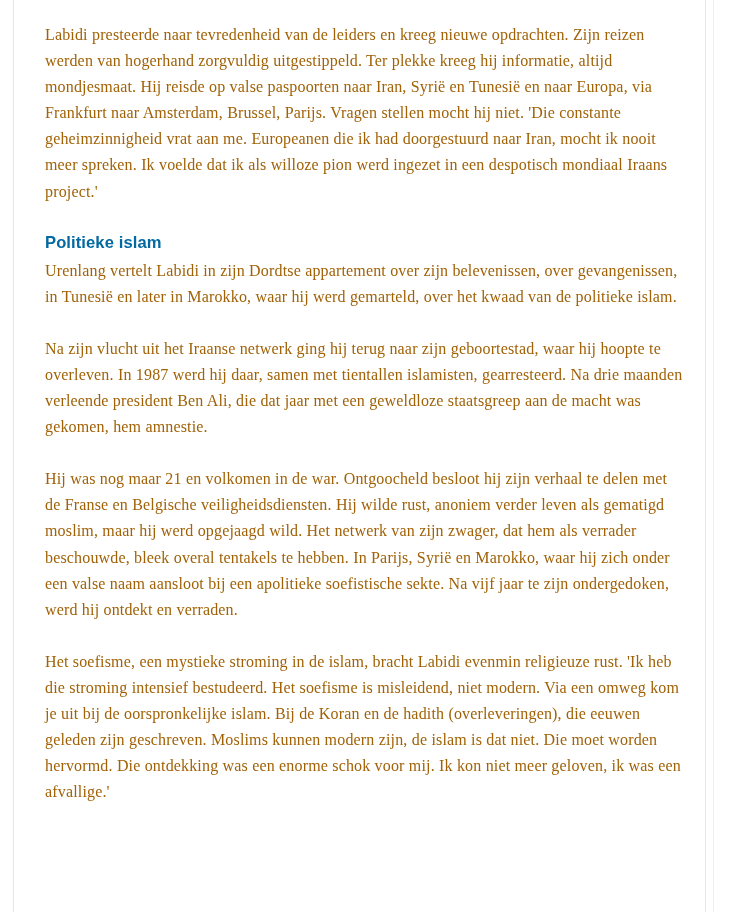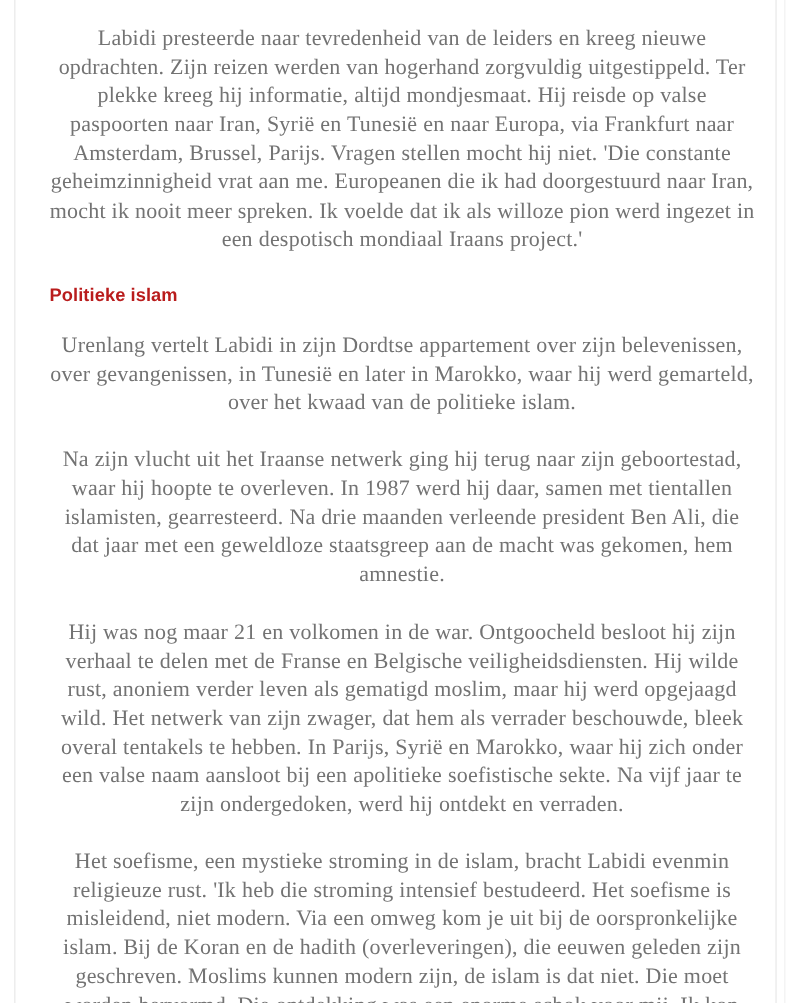--- a/index.html
+++ b/index.html
@@ -31,44 +31,44 @@
 
   .article {
     position: absolute;
     left: 45px;
     top: 0;
     width: 641px;
   }
 
   .article p {
     margin: 0 0 26px 0;
-    font-size: 20px;
+    font-size: 16px;
     line-height: 26.1px;
-    color: #737373;
+    color: #a16207;
     letter-spacing: 0.01em;
-    text-align: center;
+    text-align: left;
     word-spacing: 0.005em;
   }
 
   .article p.first {
     margin-top: 22px;
   }
 
   .article h2 {
     margin: 0 0 1px 0;
     font-family: "Liberation Sans", "DejaVu Sans", sans-serif;
     font-size: 16.6px;
     font-weight: bold;
     line-height: 24px;
-    color: #b91c1c;
+    color: #0369a1;
     letter-spacing: 0.005em;
   }
 
   .article p.after-heading {
-    margin-top: 20px;
+    margin-top: 3px;
   }
 </style>
 </head>
 <body>
 
 <div class="rail rail-left"></div>
 <div class="rail rail-right"></div>
 <div class="rail rail-right2"></div>
 
 <article class="article">

